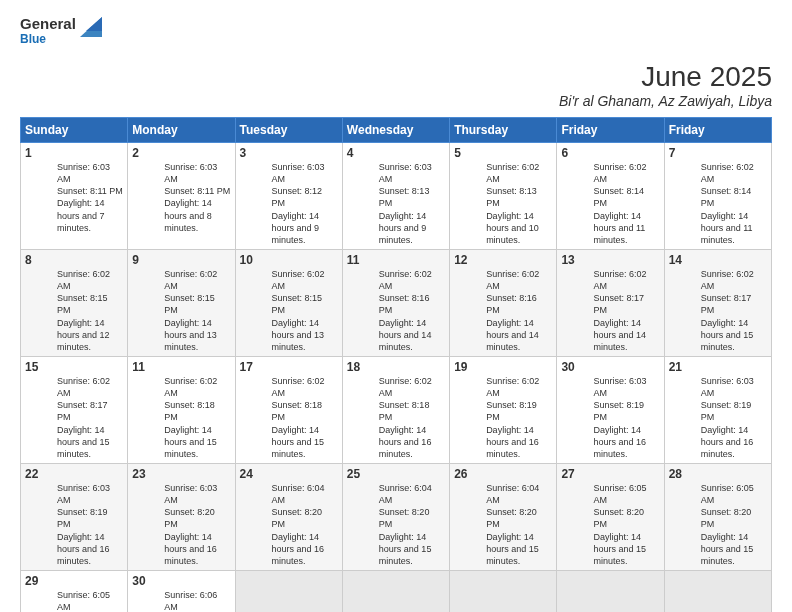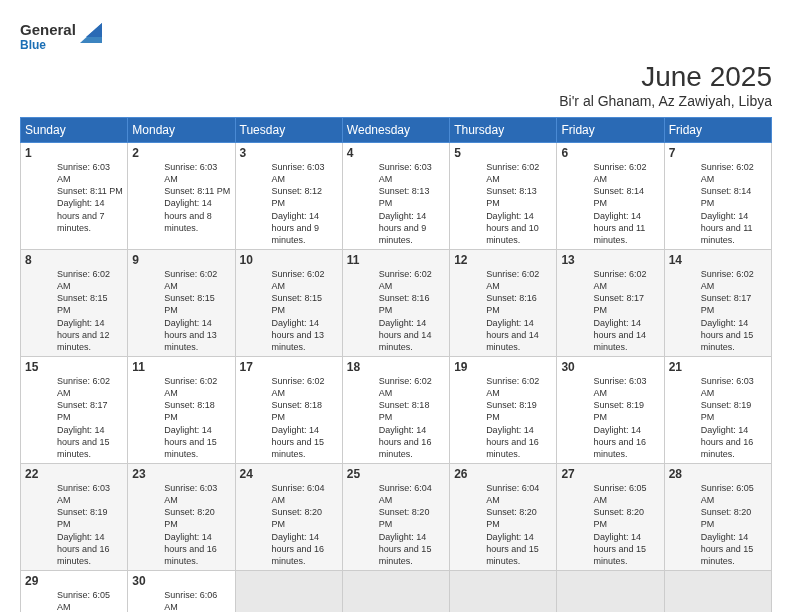--- a/index.html
+++ b/index.html
@@ -20,46 +20,46 @@
     .header {
       display: flex;
       justify-content: space-between;
       align-items: flex-start;
       margin-bottom: 8px;
     }
     .logo {
       display: flex;
       flex-direction: column;
       align-items: flex-start;
-      margin-top: 6px;
     }
     .title-block {
       text-align: right;
       margin-top: 45px;
     }
     .main-title {
       font-size: 28px;
       color: #333;
       font-weight: normal;
     }
     .subtitle {
       font-size: 14px;
       color: #333;
+      font-style: italic;
     }
     .calendar {
       width: 100%;
       border-collapse: collapse;
       flex: 1;
       table-layout: fixed;
     }
     .calendar thead th {
       background: #2a6ab5;
       color: #fff;
       font-size: 12px;
-      font-weight: normal;
+      font-weight: bold;
       padding: 5px 4px;
       text-align: left;
       border: 1px solid #4a8ad4;
     }
     .calendar tbody td {
       vertical-align: top;
       border: 1px solid #ccc;
       padding: 3px 4px;
       font-size: 9.5px;
       color: #333;

